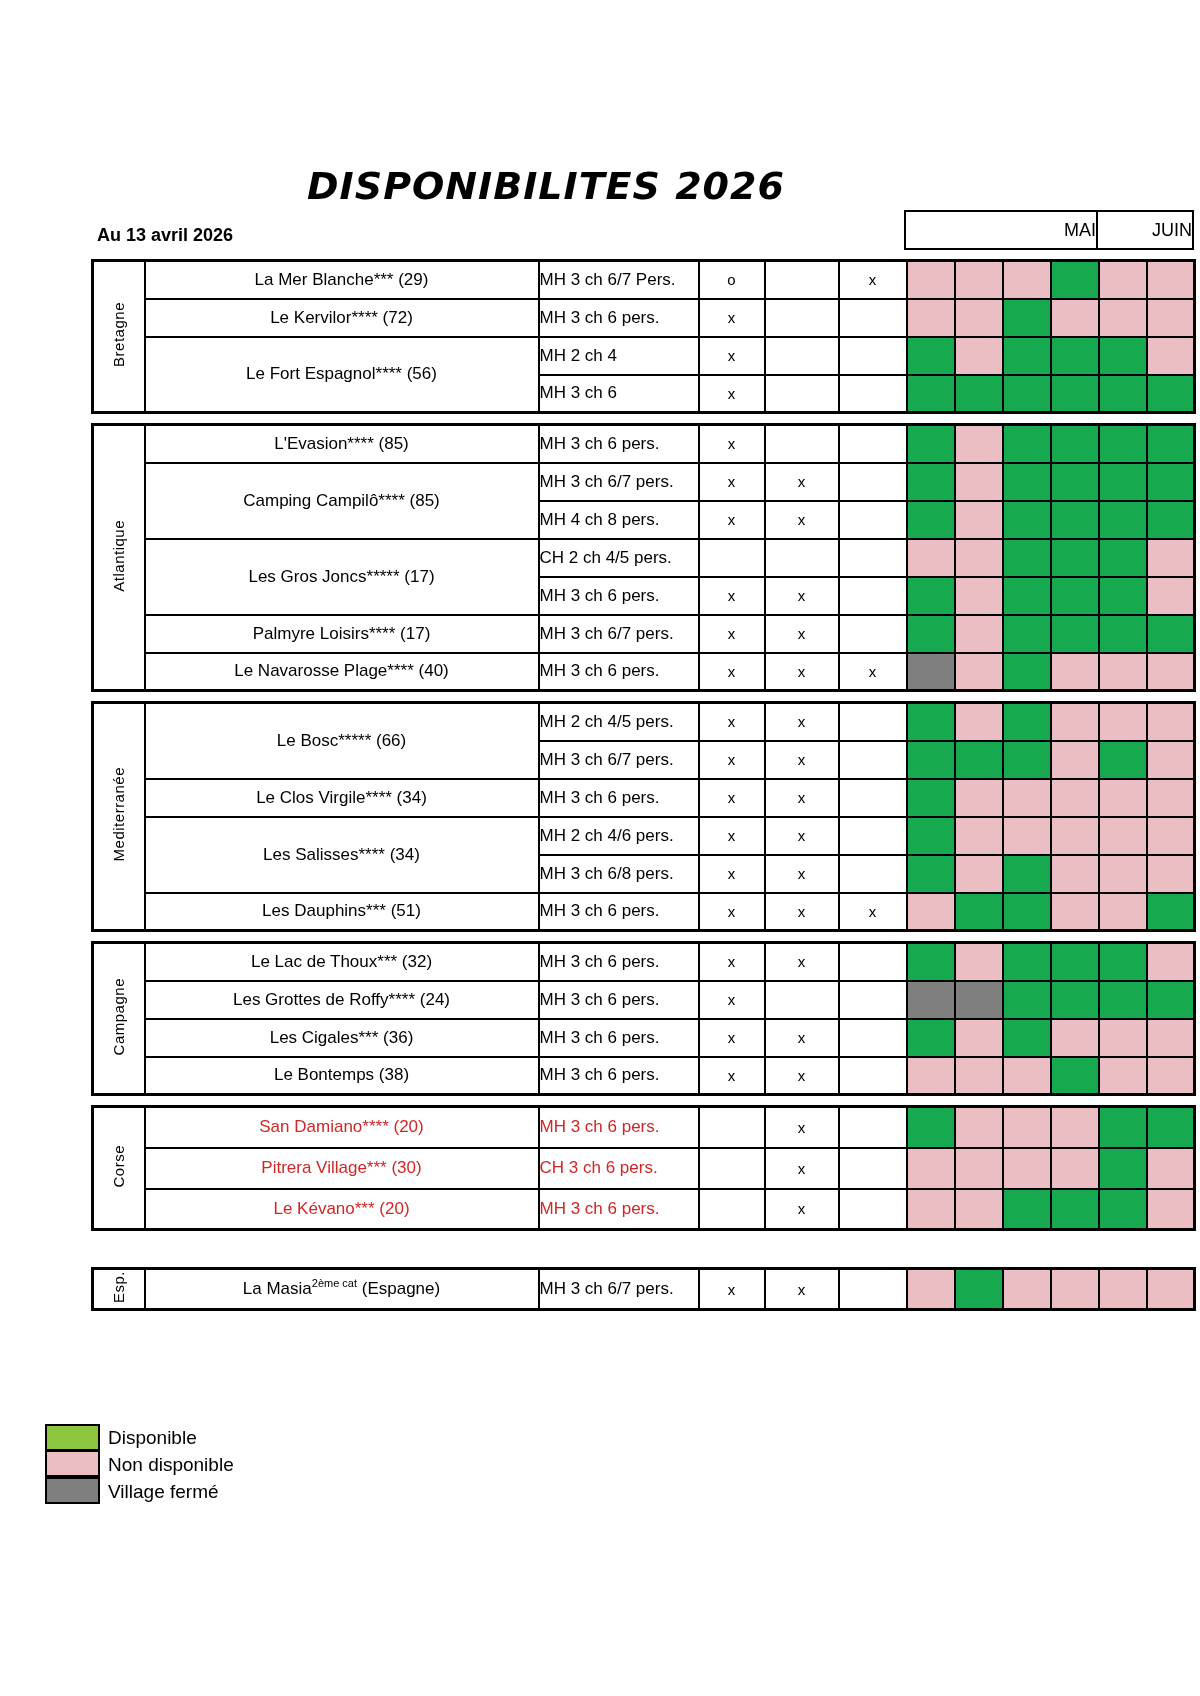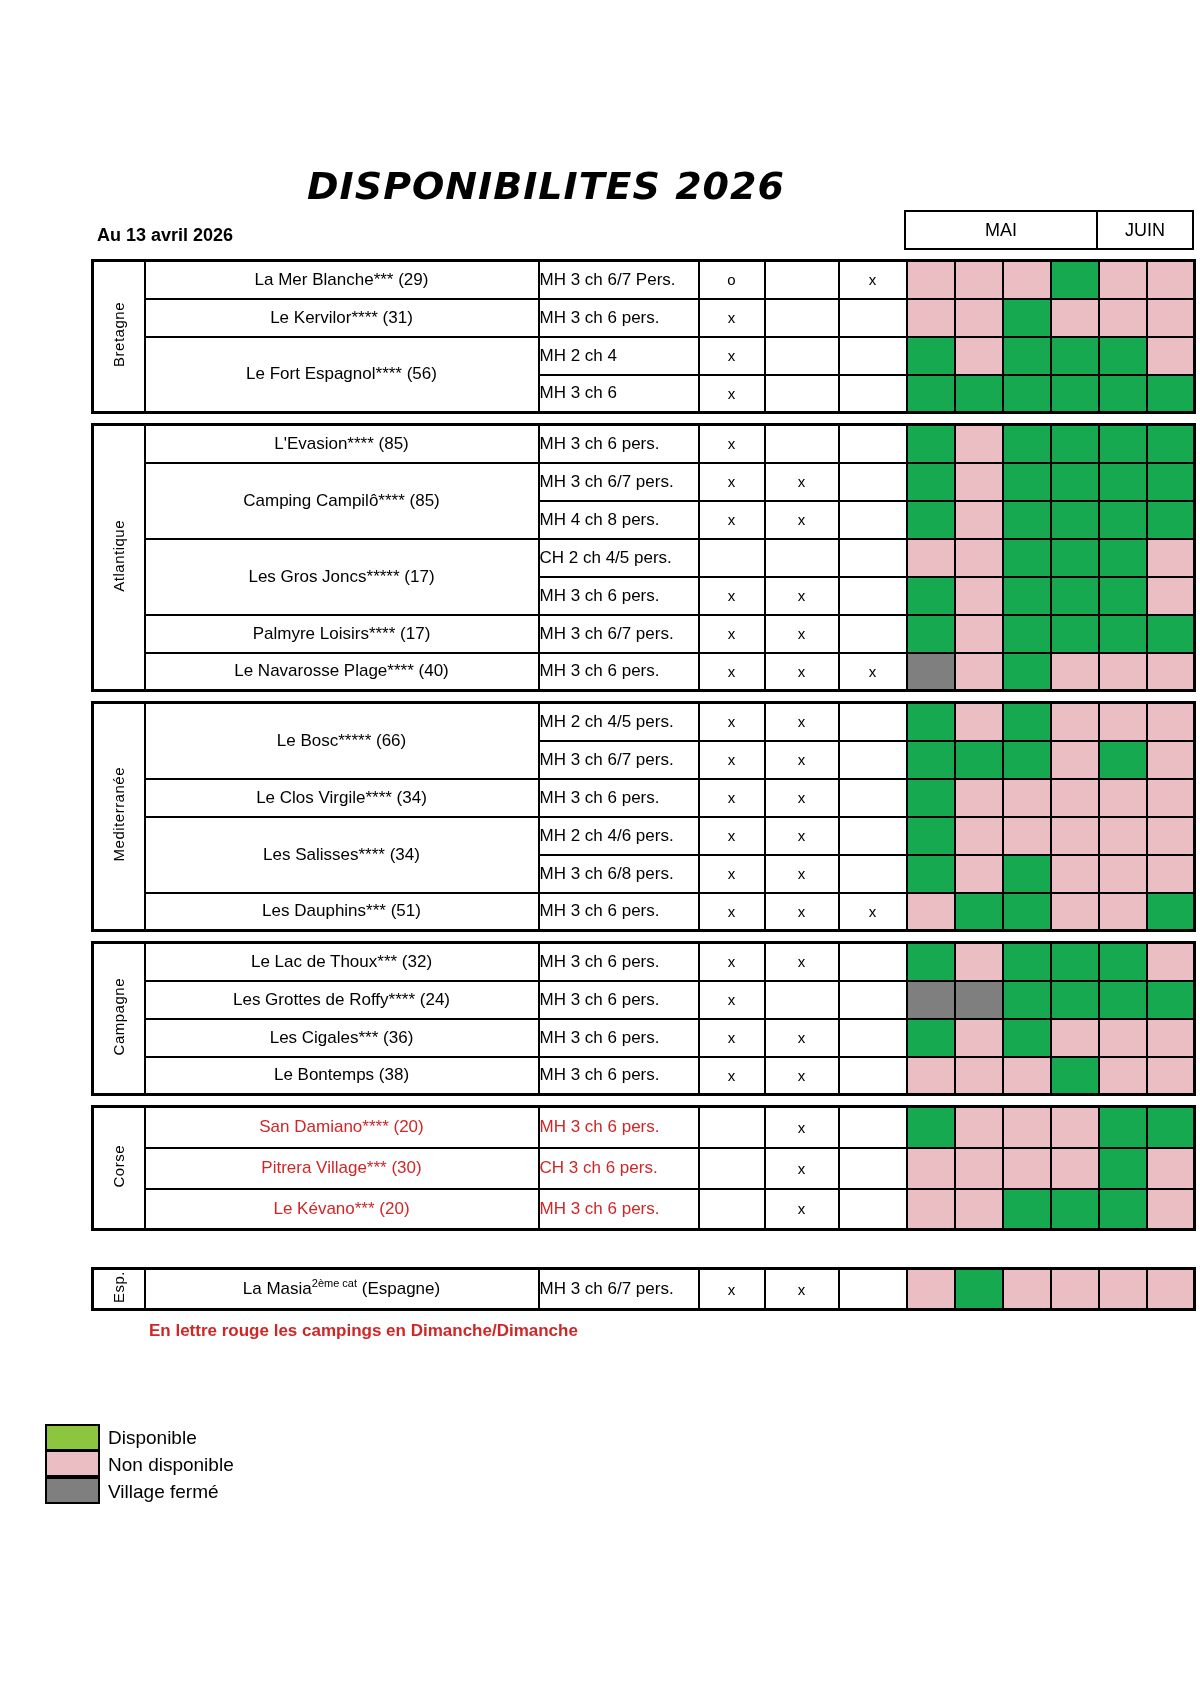--- a/index.html
+++ b/index.html
@@ -20,21 +20,21 @@
   table.sec tr { height:38px; }
   table.sec.sec-corse tr { height:41px; }
   table.sec.sec-esp tr { height:41px; }
   table.sec.sec-esp { margin-top:36px; }
 
   
   table.hdr td.noborder { border:none; vertical-align:bottom; }
   .date-note { font-size:18px; font-weight:bold; padding:0 0 3px 6px; }
   tr.month-row { height:38px; }
   tr.colhead-row { height:36px; }
-  .month-cell { text-align:center; font-size:18px; font-weight:bold; background:#fff; }
+  .month-cell { text-align:right; font-size:18px; font-weight:bold; background:#fff; }
   .blue { background:#175D9F; color:#fff; font-weight:bold; text-align:center; }
   .blue-main { font-size:17px; }
   .blue-small { font-size:15px; }
   .date-head { text-align:center; font-size:16px; font-weight:bold; background:#fff; }
 
   
   .c-region { text-align:center; vertical-align:middle; background:#fff; }
   .vtext { writing-mode:vertical-rl; transform:rotate(180deg); display:inline-block;
            font-size:15px; letter-spacing:0.5px; line-height:1.1; }
   .c-camping { text-align:center; font-size:17px; background:#fff; }
@@ -114,21 +114,21 @@
             <td class="c-mark"></td>
             <td class="c-mark">x</td>
             <td class="c-avail" style="background: rgb(235, 190, 196);"></td>
             <td class="c-avail" style="background: rgb(235, 190, 196);"></td>
             <td class="c-avail" style="background: rgb(235, 190, 196);"></td>
             <td class="c-avail" style="background: rgb(23, 169, 79);"></td>
             <td class="c-avail" style="background: rgb(235, 190, 196);"></td>
             <td class="c-avail" style="background: rgb(235, 190, 196);"></td>
           </tr>
           <tr>
-            <td class="c-camping" rowspan="1">Le Kervilor**** (31)</td>
+            <td class="c-camping" rowspan="1">Le Kervilor**** (72)</td>
             <td class="c-heb">MH 3 ch 6 pers.</td>
             <td class="c-mark">x</td>
             <td class="c-mark"></td>
             <td class="c-mark"></td>
             <td class="c-avail" style="background: rgb(235, 190, 196);"></td>
             <td class="c-avail" style="background: rgb(235, 190, 196);"></td>
             <td class="c-avail" style="background: rgb(23, 169, 79);"></td>
             <td class="c-avail" style="background: rgb(235, 190, 196);"></td>
             <td class="c-avail" style="background: rgb(235, 190, 196);"></td>
             <td class="c-avail" style="background: rgb(235, 190, 196);"></td>
@@ -519,21 +519,20 @@
             <td class="c-avail" style="background: rgb(23, 169, 79);"></td>
             <td class="c-avail" style="background: rgb(235, 190, 196);"></td>
             <td class="c-avail" style="background: rgb(235, 190, 196);"></td>
             <td class="c-avail" style="background: rgb(235, 190, 196);"></td>
             <td class="c-avail" style="background: rgb(235, 190, 196);"></td>
           </tr>
         </tbody>
       </table>
     </div>
 
-  <div class="footnote-red">En lettre rouge les campings en Dimanche/Dimanche</div>
 </div>
 
 <div class="legend">
   <div class="legend-row">
     <span class="legend-box" style="background: rgb(140, 198, 62);"></span>
     <span class="legend-label">Disponible</span>
   </div>
   <div class="legend-row">
     <span class="legend-box" style="background: rgb(235, 190, 196);"></span>
     <span class="legend-label">Non disponible</span>

